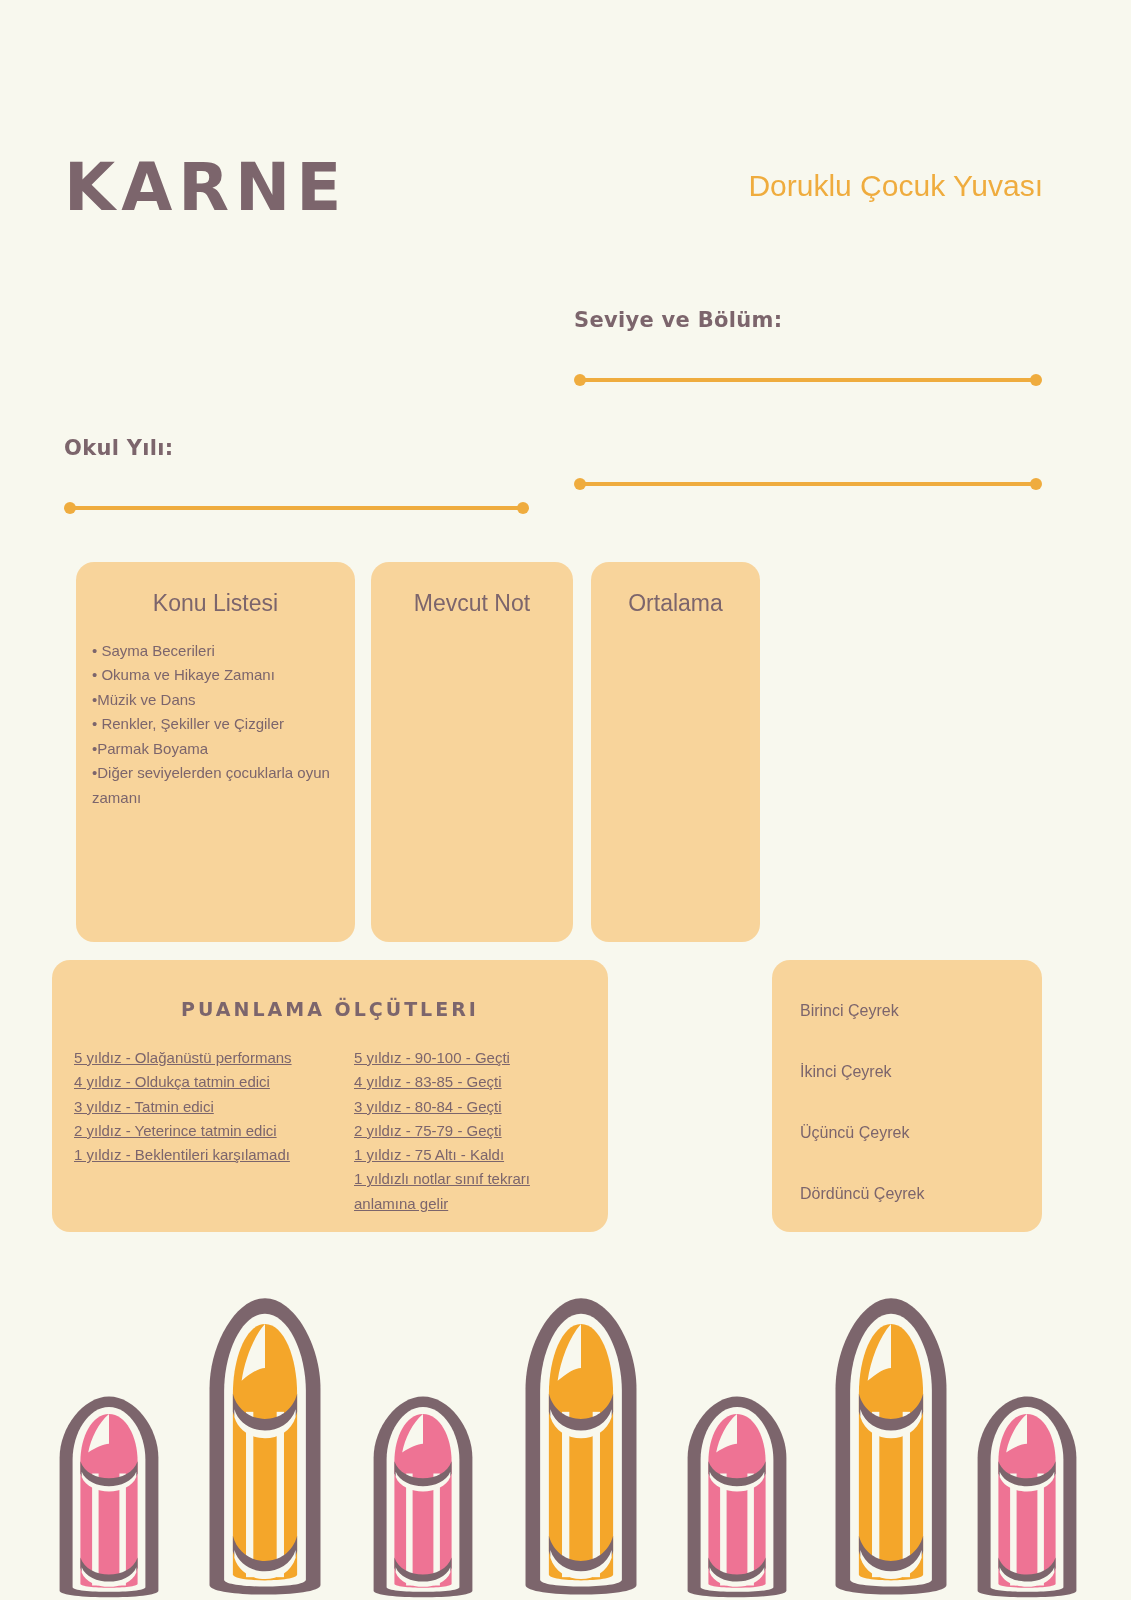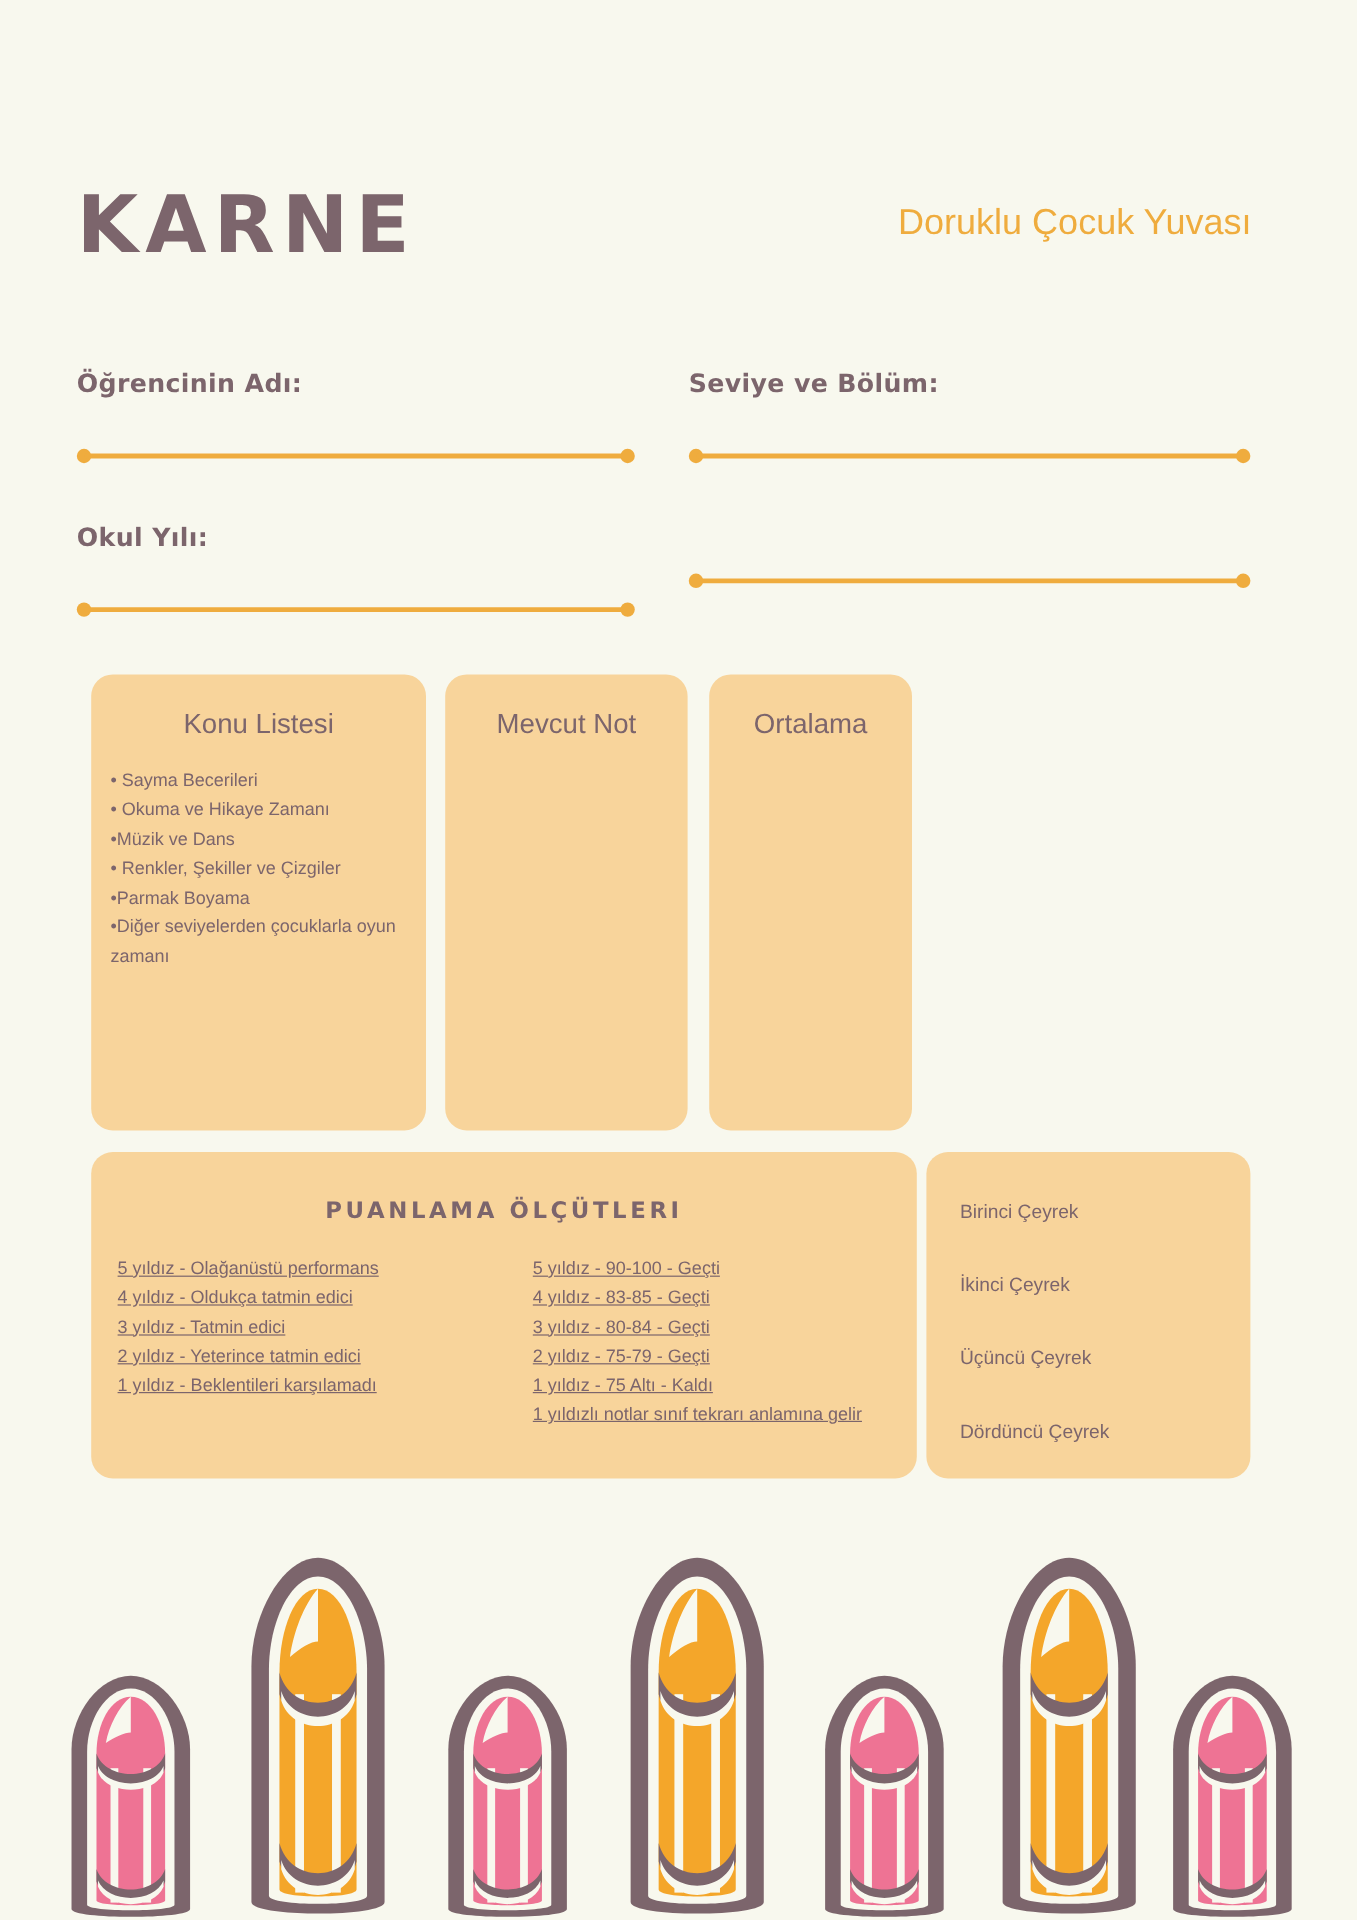--- a/index.html
+++ b/index.html
@@ -126,22 +126,22 @@
     font-size: 15px;
     color: #7C656C;
     line-height: 1.63;
     font-family: "Liberation Sans", sans-serif;
   }
 
   
   .rubric {
     position: absolute;
     top: 960px;
-    left: 76px;
-    width: 688px;
+    left: 52px;
+    width: 556px;
     height: 272px;
     background: #F8D49B;
     border-radius: 18px;
   }
   .rubric-title {
     text-align: center;
     font-size: 19px;
     font-weight: bold;
     letter-spacing: 3px;
     color: #7C656C;
@@ -194,28 +194,20 @@
 </head>
 <body>
 
 <div class="page">
 
   <div class="header">
     <div class="title">KARNE</div>
     <div class="org-name">Doruklu Çocuk Yuvası</div>
   </div>
 
-  <div class="field" id="field-0">
-    <div class="field-label">Öğrencinin Adı:</div>
-    <div class="field-line">
-      <div class="dot left"></div>
-      <div class="bar"></div>
-      <div class="dot right"></div>
-    </div>
-  </div>
 
   <div class="field" id="field-1">
     <div class="field-label">Seviye ve Bölüm:</div>
     <div class="field-line">
       <div class="dot left"></div>
       <div class="bar"></div>
       <div class="dot right"></div>
     </div>
   </div>
 

